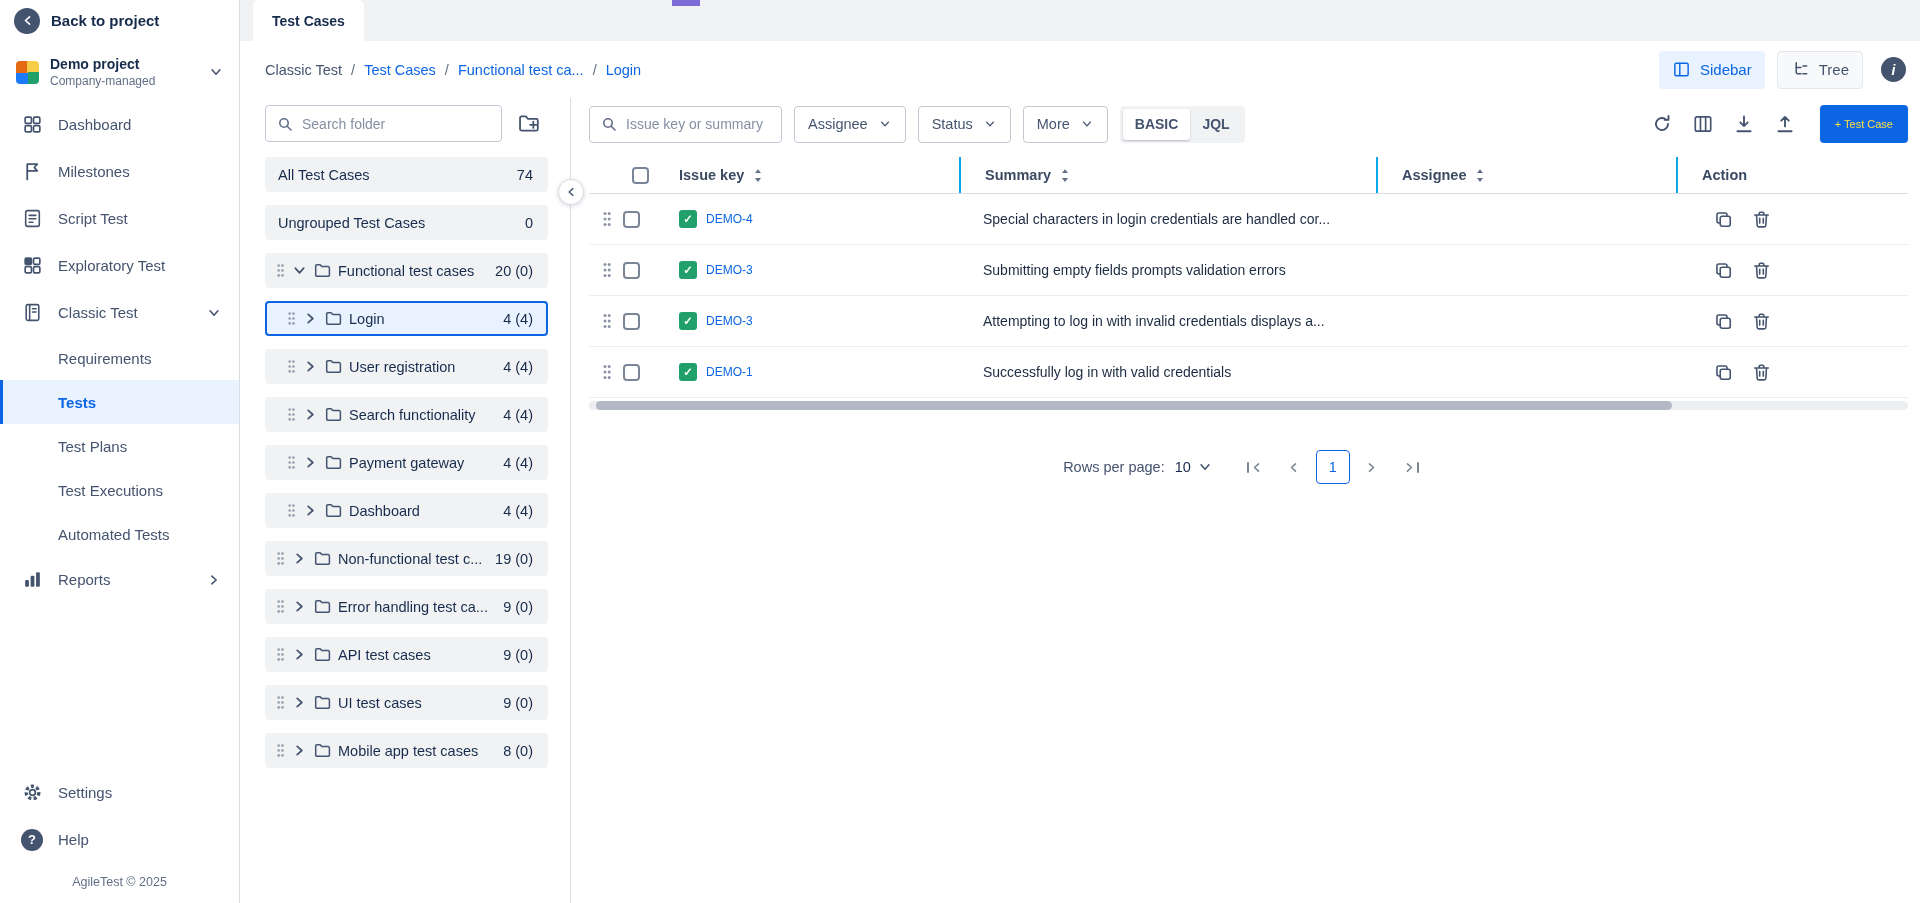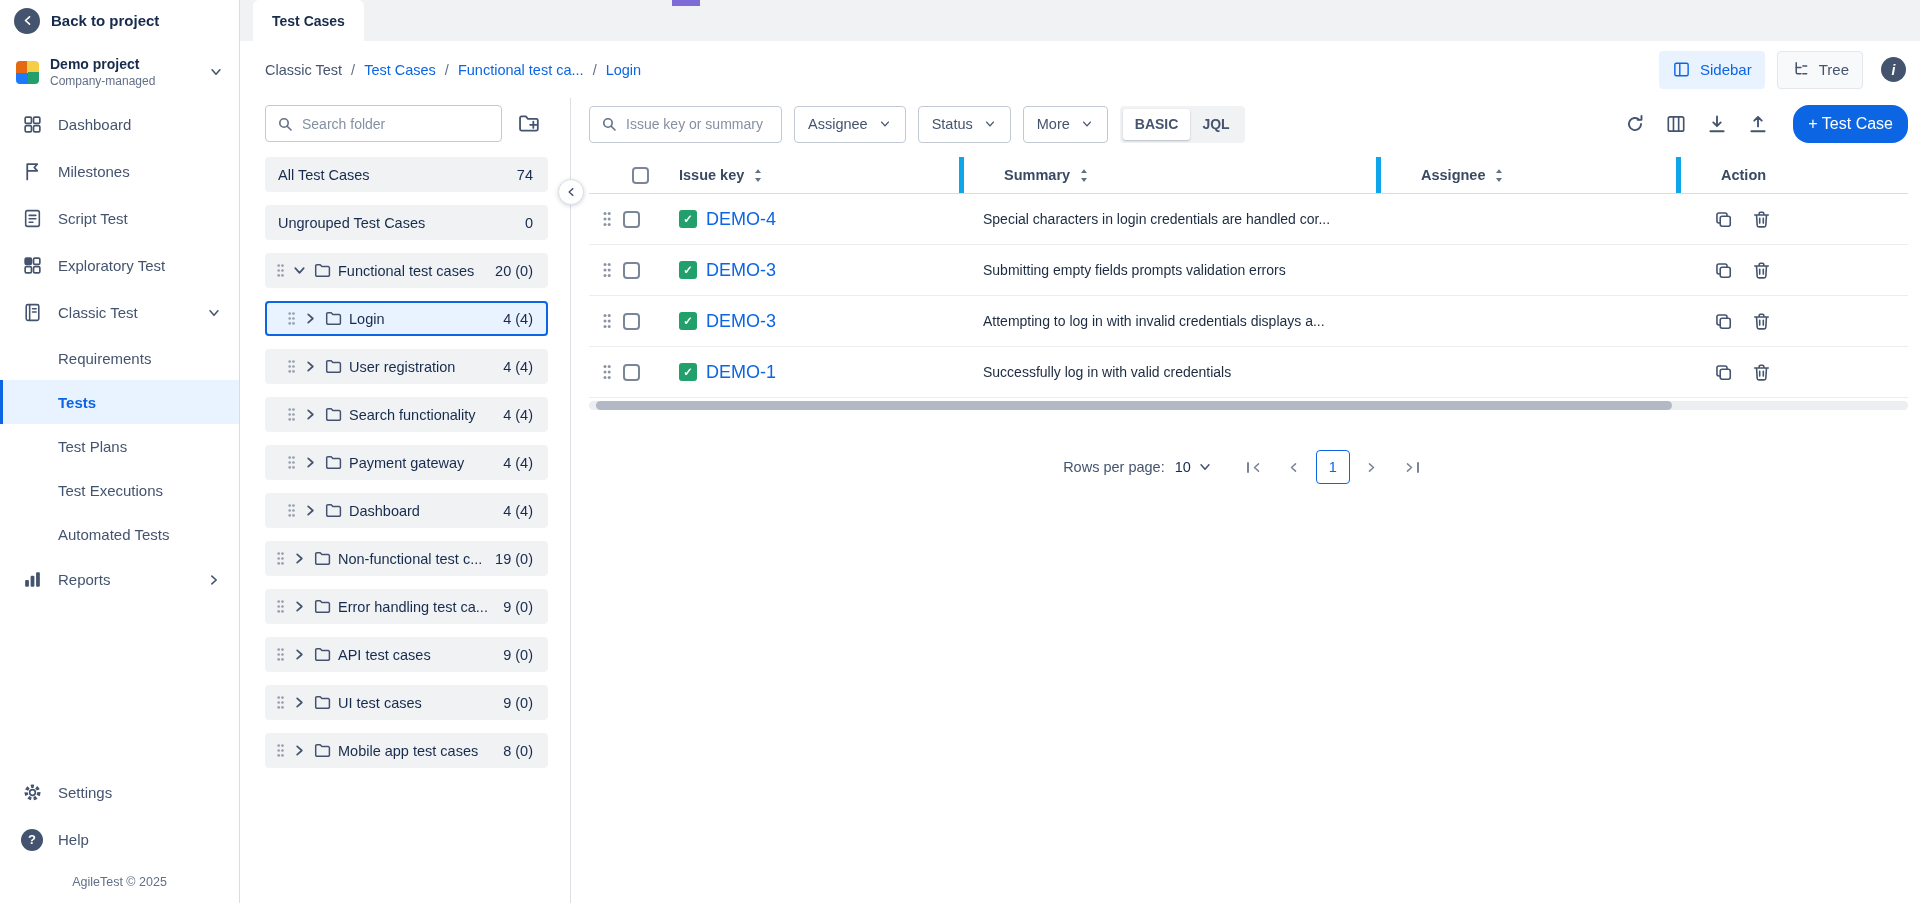--- a/index.html
+++ b/index.html
@@ -86,36 +86,36 @@
 .main{flex:1;min-width:0;padding:7px 12px 0 18px;display:flex;flex-direction:column}
 .filter-row{display:flex;align-items:center;margin-bottom:14px}
 .search-issues{flex:none;width:193px;margin-right:12px}
 .drop-btn{height:37px;border:1px solid #c3c9d2;border-radius:4px;background:#fff;display:flex;align-items:center;gap:10px;padding:0 13px;font-size:14.5px;color:#44546f;margin-right:12px}
 .drop-btn .chev-sm{width:12px;height:12px}
 .mode-toggle{display:flex;align-items:center;background:#f1f2f4;border-radius:4px;padding:3px;height:37px}
 .mode-seg{padding:0 12px;height:31px;display:flex;align-items:center;font-size:14px;font-weight:600;color:#44546f;border-radius:3px}
 .mode-seg.active{background:#fff;box-shadow:0 1px 2px rgba(9,30,66,.25)}
 .toolbar-right{margin-left:auto;display:flex;align-items:center;gap:19px}
 .tool-ic{width:22px;height:22px;color:#44546f;cursor:pointer}
-.btn-primary{height:38px;background:#0c66e4;color:#ffffff;border-radius:16px;padding:0 15px;font-size:16px;font-weight:500;margin-left:5px;white-space:nowrap}
+.btn-primary{height:38px;background:#0c66e4;color:#fde047;border-radius:4px;padding:0 15px;font-size:11px;font-weight:500;margin-left:5px;white-space:nowrap}
 
 .t-head,.t-row{display:grid;grid-template-columns:78px 292px 1fr 300px 232px;align-items:center}
 .t-head{height:37px;border-bottom:1px solid #d9dde3;font-size:14.5px;font-weight:700;color:#3b4a63}
 .t-head>div{height:100%;display:flex;align-items:center;gap:9px}
 .h-sel{padding-left:43px}
 .h-key{padding-left:12px}
-.h-bordered{border-left:5px solid #0ea5e9;padding-left:40px}
+.h-bordered{border-left:2px solid #0ea5e9;padding-left:24px}
 .sort-ic{width:10px;height:15px;min-width:10px;color:#626f86;cursor:pointer}
 .checkbox{width:17px;height:17px;min-width:17px;border:2px solid #7a8698;border-radius:4px;background:#fff;cursor:pointer;display:inline-block}
 .t-row{height:51px;border-bottom:1px solid #ebedf1}
 .col-sel{display:flex;align-items:center;gap:11px;padding-left:13px}
 .col-sel .dots{width:10px;height:18px;min-width:10px;color:#8a94a5;cursor:grab}
 .col-key{display:flex;align-items:center;gap:9px;padding-left:12px}
 .tc-badge{width:18px;height:18px;min-width:18px;border-radius:3px;background:#22a06b;color:#fff;font-size:11.5px;font-weight:700;display:flex;align-items:center;justify-content:center}
-.key-link{color:#0c66e4;font-size:18px;text-decoration:none;cursor:pointer}
+.key-link{color:#0c66e4;font-size:12px;text-decoration:none;cursor:pointer}
 .col-summary{padding-left:24px;font-size:14px;color:#1c2b41;white-space:nowrap;overflow:hidden}
 .col-assignee{padding-left:24px}
 .col-action{display:flex;align-items:center;gap:19px;padding-left:38px}
 .act-ic{width:19px;height:19px;color:#44546f;cursor:pointer}
 
 .hscroll{height:9px;background:#eceef1;border-radius:5px;margin-top:3px;position:relative}
 .hscroll-thumb{position:absolute;top:0;left:7px;height:9px;width:1076px;border-radius:5px;background:#b2b9c4;cursor:grab}
 
 .pagination{display:flex;align-items:center;justify-content:center;margin-top:40px;padding-right:6px;font-size:14.5px;color:#44546f}
 .rpp-label{margin-right:10px}

